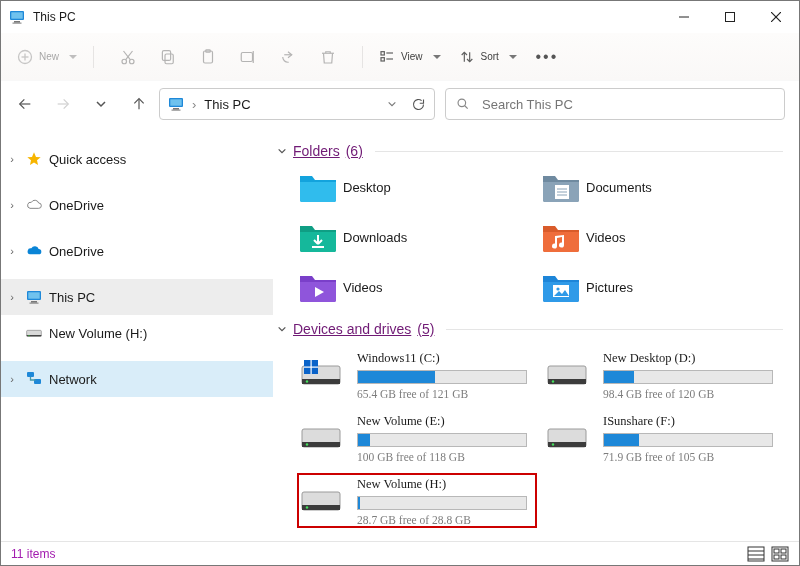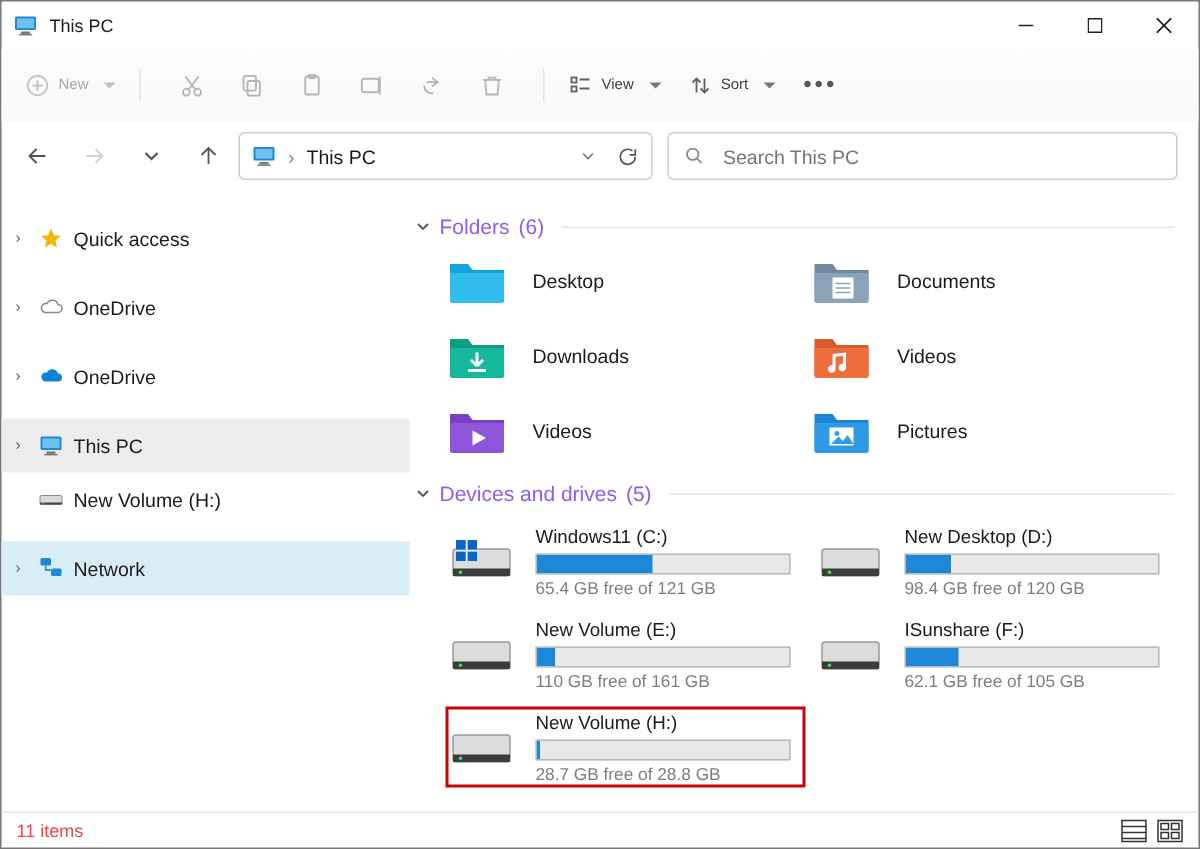--- a/index.html
+++ b/index.html
@@ -32,36 +32,36 @@
   .search input { border:none; outline:none; flex:1; font-size:13px; color:#7f1d1d; }
   
   .body { flex:1; display:flex; min-height:0; }
   .sidebar { width:272px; border-right:0px solid #eee; padding-top:14px; }
   .side-item { height:36px; display:flex; align-items:center; padding-left:4px; gap:4px; }
   .side-item .chev { width:14px; text-align:center; color:#666; font-size:11px; }
   .side-item .icn { width:22px; display:inline-flex; justify-content:center; }
   .side-item.selected { background:#ededed; }
   .side-item.hover { background:#d9edf9; }
   .content { flex:1; padding:10px 16px 0 4px; overflow:hidden; }
-  .section-head { display:flex; align-items:center; gap:6px; color:#8b5cf6; font-size:14px; padding:6px 0 8px; }
+  .section-head { display:flex; align-items:center; gap:6px; color:#701a75; font-size:14px; padding:6px 0 8px;text-decoration:underline; }
   .section-head .chev { font-size:11px; color:#555; }
   .folders-grid { display:grid; grid-template-columns:1fr 1fr; row-gap:14px; padding:2px 0 10px 20px; }
-  .folder-item { display:flex; align-items:center; gap:16px; }
+  .folder-item { display:flex; align-items:center; gap:4px; }
   .folder-icon { width:42px; height:36px; display:flex; align-items:center; justify-content:center; }
   .drives-grid { display:grid; grid-template-columns:1fr 1fr; row-gap:8px; column-gap:6px; padding:2px 0 0 20px; }
-  .drive-item { display:flex; align-items:flex-start; gap:14px; padding:4px 6px 2px 2px; }
+  .drive-item { display:flex; align-items:flex-start; gap:14px; padding:4px 6px 2px 2px;font-family:Liberation Serif, serif; }
   .drive-item.highlight { border:2px solid #c00; padding:2px 4px 0 0; }
   .drive-icon { width:44px; height:34px; display:flex; align-items:center; justify-content:center; margin-top:6px; }
   .drive-text { flex:1; }
   .drive-name { font-size:12.5px; padding-bottom:4px; }
   .pbar { width:170px; height:14px; border:1px solid #b8b8b8; background:#e8e8e8; position:relative; }
   .pbar .fill { position:absolute; top:0; left:0; bottom:0; background:#1e88d8; }
   .free { font-size:11.5px; color:#7d7d7d; padding-top:4px; }
   
-  .status { height:24px; border-top:1px solid #e5e5e5; display:flex; align-items:center; padding:0 10px; font-size:12px; color:#ef4444; }
+  .status { height:24px; border-top:1px solid #e5e5e5; display:flex; align-items:center; padding:0 10px; font-size:12px; color:#a21caf; }
   .status .right { margin-left:auto; display:flex; gap:6px; }
   
   svg { display:block; }
 </style>
 </head>
 <body>
 
 <div class="window">
 
   <div class="titlebar">
@@ -429,38 +429,38 @@
                 <rect x="2" y="8" width="38" height="18" rx="2" fill="#dcdcdc" stroke="#9a9a9a"></rect>
                 <rect x="2" y="21" width="38" height="5" fill="#3c3c3c"></rect>
                 <circle cx="7" cy="23.5" r="1.2" fill="#44e05c"></circle>
               </svg>
             </span>
           <div class="drive-text">
             <div class="drive-name">New Volume (E:)</div>
             <div class="pbar">
                 <div class="fill" style="width: 7%;"></div>
               </div>
-            <div class="free">110 GB free of 161 GB</div>
+            <div class="free">100 GB free of 118 GB</div>
           </div>
         </div>
 
         <div class="drive-item">
           <span class="drive-icon">
               <svg width="42" height="32" viewBox="0 0 42 32">
                 <rect x="2" y="8" width="38" height="18" rx="2" fill="#dcdcdc" stroke="#9a9a9a"></rect>
                 <rect x="2" y="21" width="38" height="5" fill="#3c3c3c"></rect>
                 <circle cx="7" cy="23.5" r="1.2" fill="#44e05c"></circle>
               </svg>
             </span>
           <div class="drive-text">
             <div class="drive-name">ISunshare (F:)</div>
             <div class="pbar">
                 <div class="fill" style="width: 21%;"></div>
               </div>
-            <div class="free">62.1 GB free of 105 GB</div>
+            <div class="free">71.9 GB free of 105 GB</div>
           </div>
         </div>
 
         <div class="drive-item highlight">
           <span class="drive-icon">
               <svg width="42" height="32" viewBox="0 0 42 32">
                 <rect x="2" y="8" width="38" height="18" rx="2" fill="#dcdcdc" stroke="#9a9a9a"></rect>
                 <rect x="2" y="21" width="38" height="5" fill="#3c3c3c"></rect>
                 <circle cx="7" cy="23.5" r="1.2" fill="#44e05c"></circle>
               </svg>

